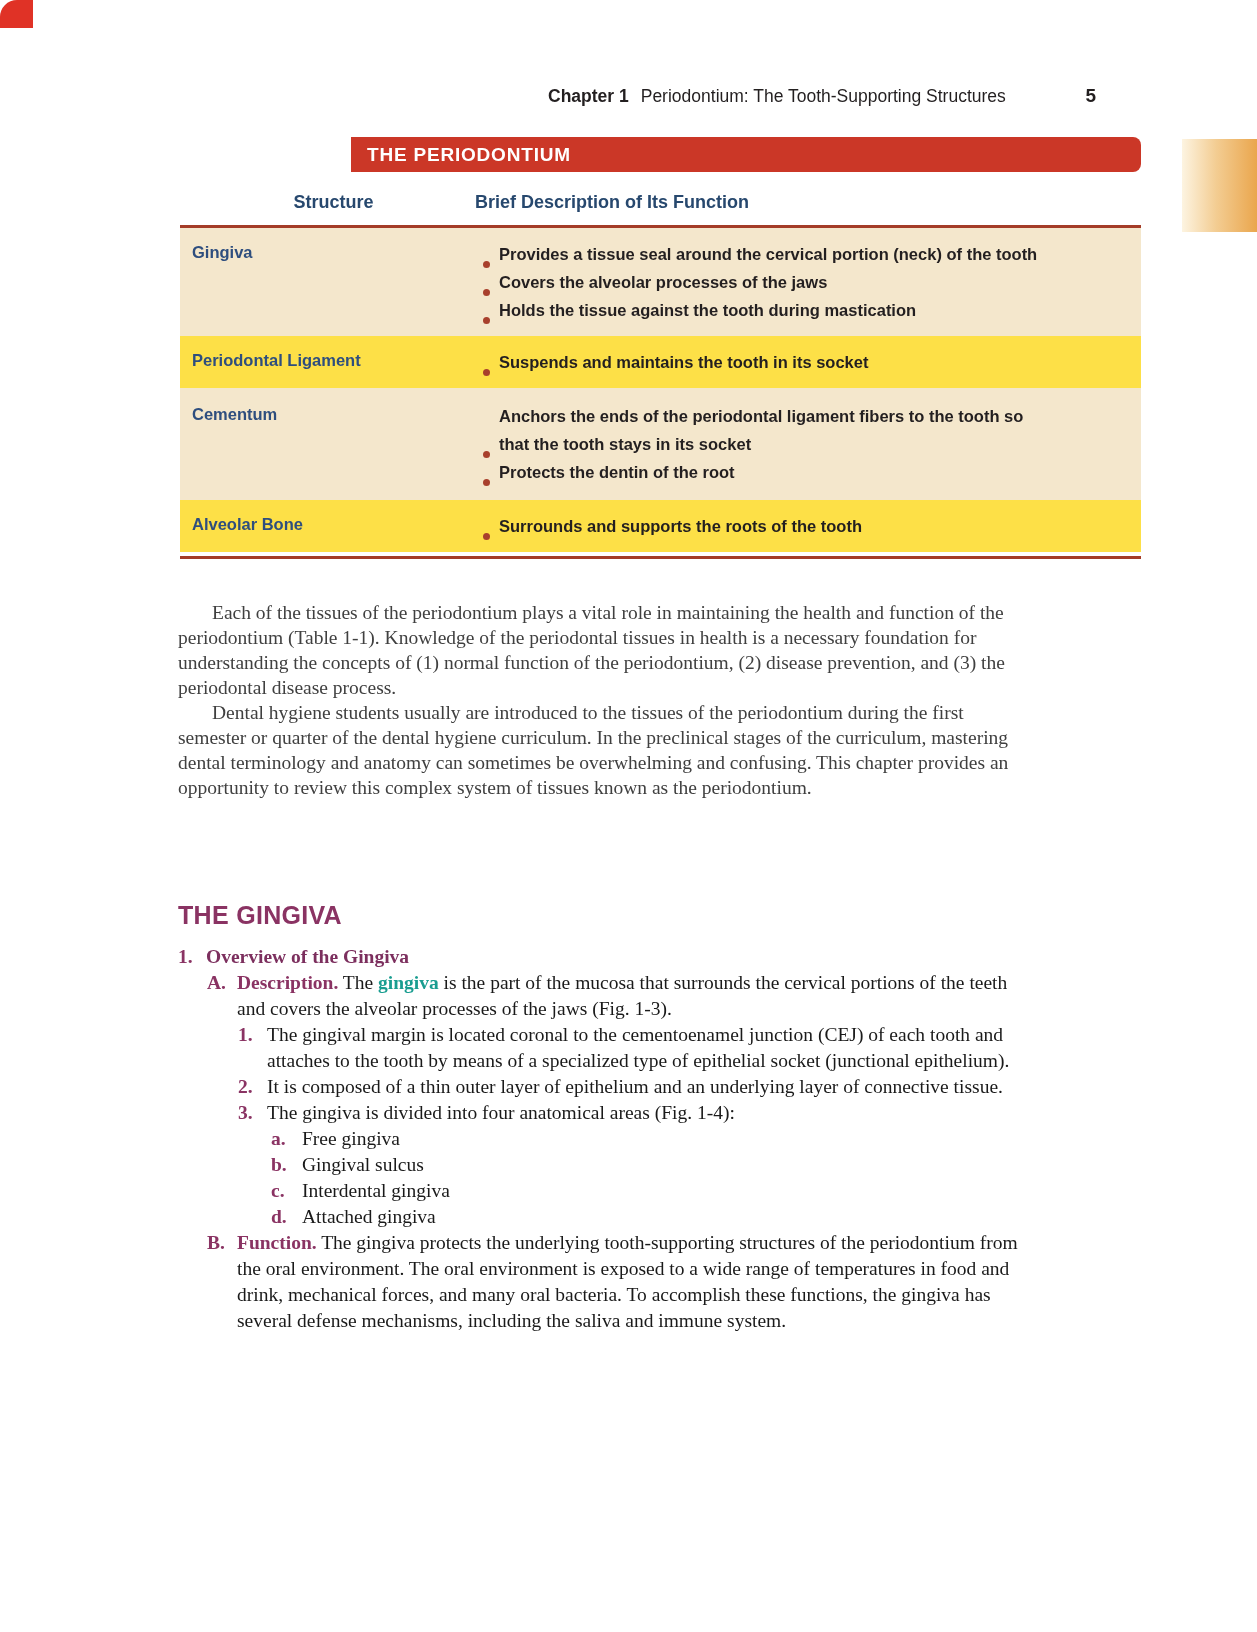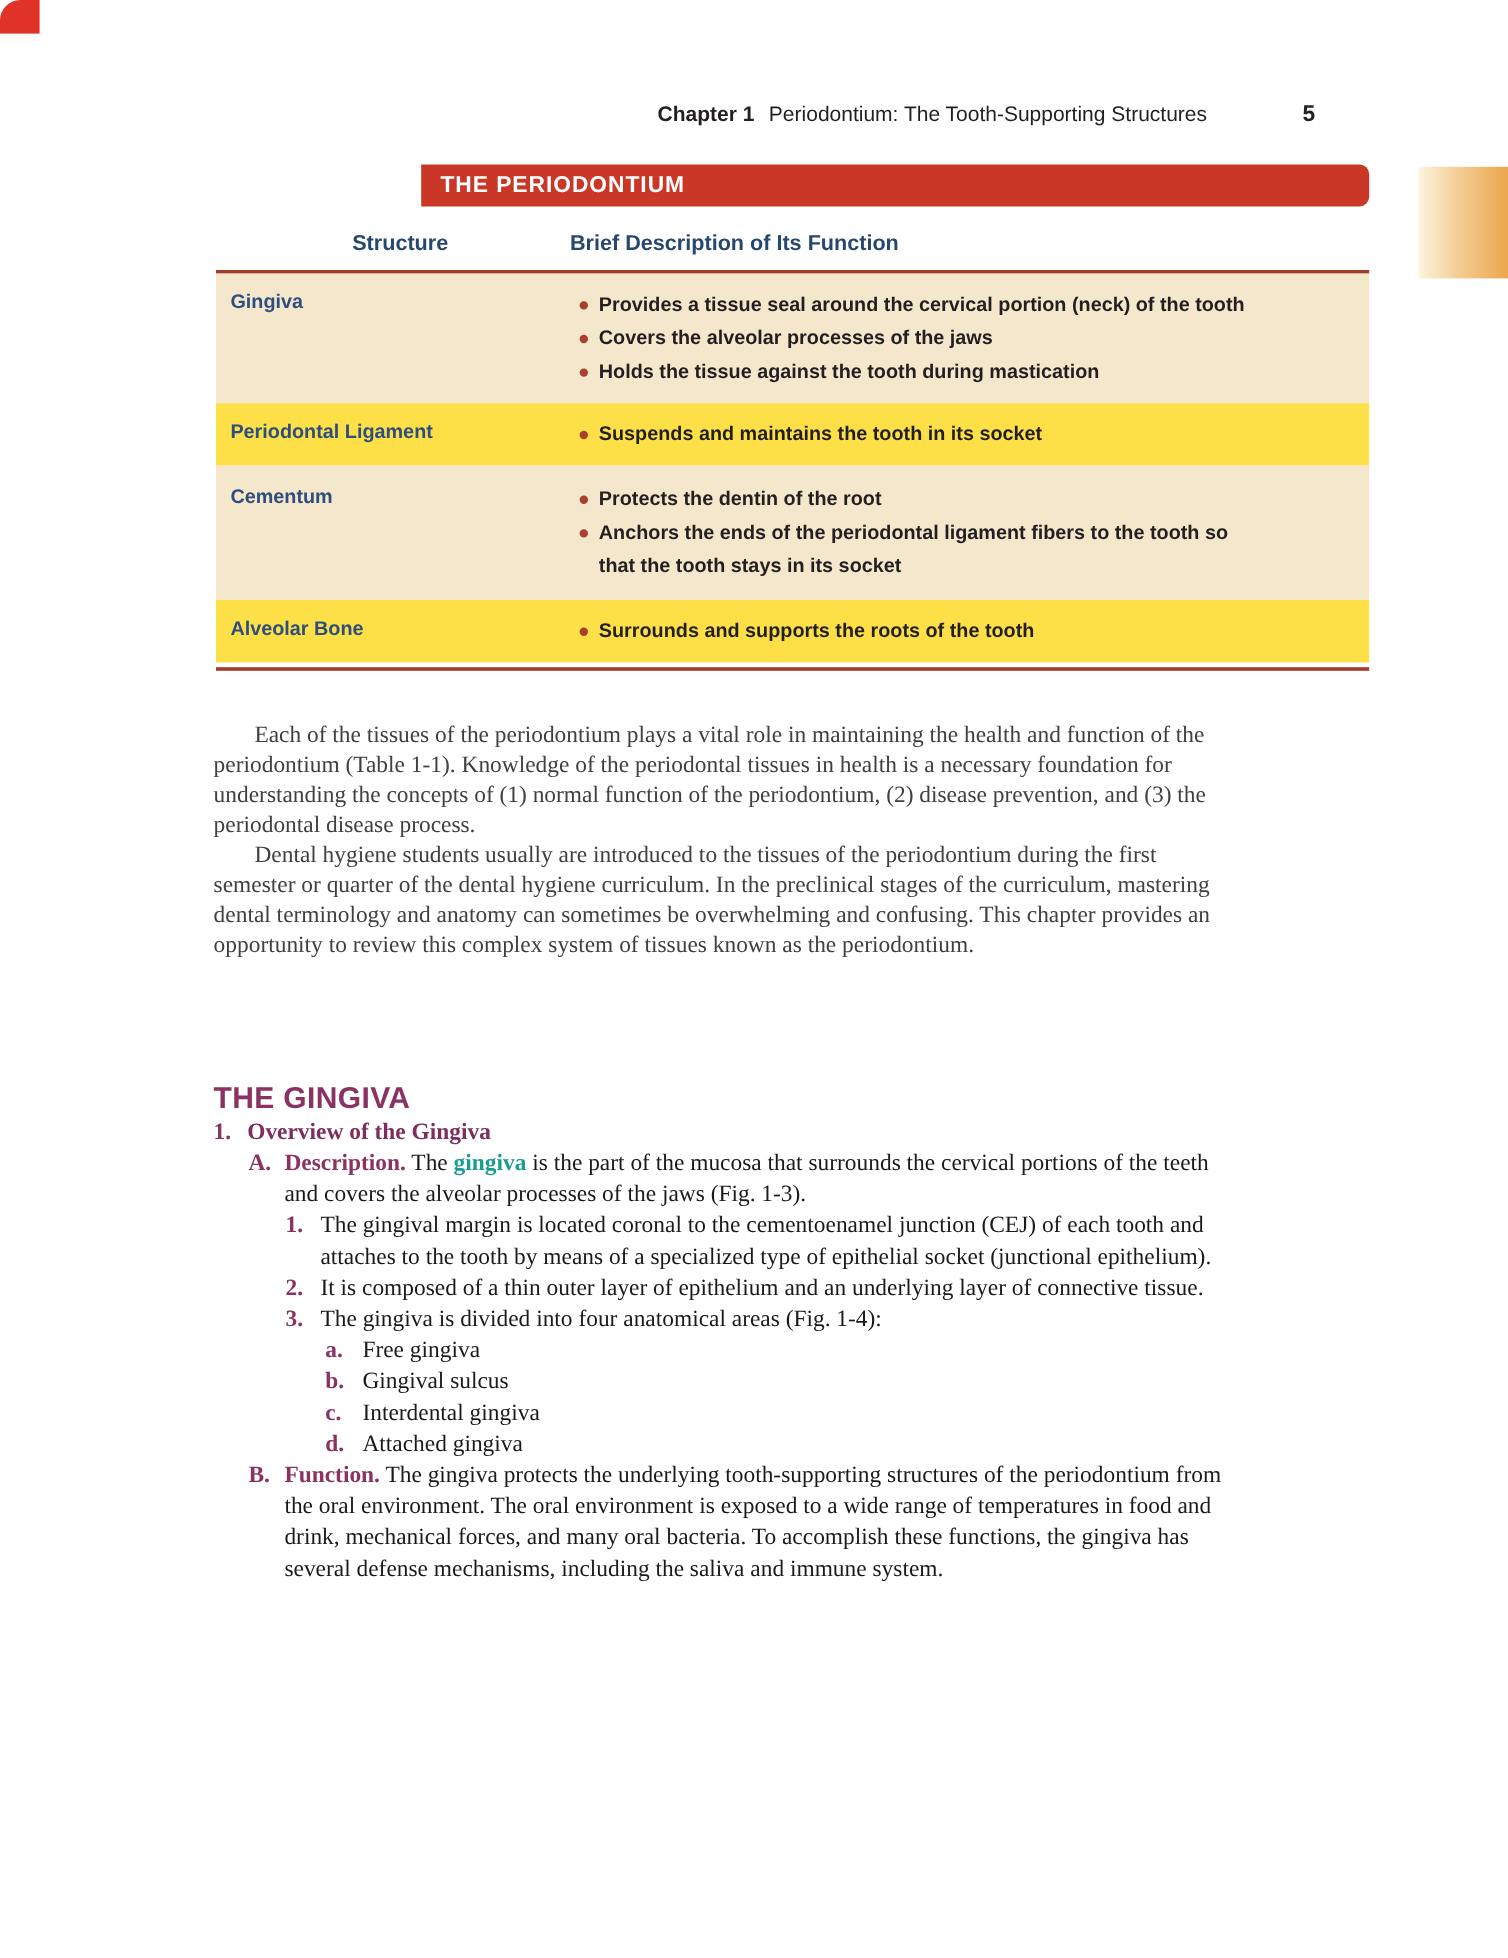--- a/index.html
+++ b/index.html
@@ -43,42 +43,42 @@
   .thead .th.col1 { width:295px; padding-left:12px; }
   .thead-rule { border-bottom:3px solid #a43c28; }
   .trow { display:flex; padding:12px 0; }
   .trow.beige { background:#f4e7cc; }
   .trow.white { background:#fde047; }
   .tlabel {
     width:295px; padding-left:12px; padding-top:3px;
     font-weight:bold; font-size:16.5px; color:#2e4e7e;
   }
   .tbullets { width:640px; }
-  .bullet-line { display:flex; line-height:28px; }
+  .bullet-line { display:flex; line-height:28px;align-items:flex-end; }
   .bullet-line .dot {
     width:7px; height:7px; border-radius:50%; background:#a8402c;
     margin:11px 9px 0 8px; flex:none;
   }
   .bullet-line .btext {
     font-weight:bold; font-size:16.5px; color:#231f20; white-space:pre-line;
   }
   .tfoot-rule { border-bottom:3px solid #a43c28; margin-top:4px; }
 
   
   .bodytext {
     position:absolute; left:178px; top:600px; width:840px;
     font-family:"Liberation Serif", serif; font-size:19.5px; line-height:25px; color:#404040;
   }
   .bodytext p { text-indent:34px; }
 
   
   .gingiva { position:absolute; left:178px; top:901px; width:860px; }
   .sec-head {
     font-family:"Liberation Sans", sans-serif; font-weight:bold; font-size:25px;
-    color:#8a3363; letter-spacing:0.3px; margin-bottom:1px;
+    color:#8a3363; letter-spacing:0.3px; margin-bottom:14px;
   }
   .outline {
     font-family:"Liberation Serif", serif; font-size:19.5px; line-height:26px; color:#1a1a1a;
   }
   .oitem { position:relative; }
   .marker { position:absolute; font-weight:bold; color:#8a3363; }
   .lvl1 { padding-left:28px; font-weight:bold; color:#7c2f5e; }
   .lvl1 .marker { left:0; }
   .lvlA { padding-left:59px; }
   .lvlA .marker { left:29px; }
@@ -142,26 +142,26 @@
           <span class="btext">Suspends and maintains the tooth in its socket</span>
         </div>
       </div>
     </div>
 
     <div class="trow beige" style="padding:14px 0;">
       <div class="tlabel">Cementum</div>
       <div class="tbullets">
         <div class="bullet-line">
           <span class="dot"></span>
-          <span class="btext">Protects the dentin of the root</span>
-        </div>
-        <div class="bullet-line">
-          <span class="dot"></span>
           <span class="btext">Anchors the ends of the periodontal ligament fibers to the tooth so
 that the tooth stays in its socket</span>
+        </div>
+        <div class="bullet-line">
+          <span class="dot"></span>
+          <span class="btext">Protects the dentin of the root</span>
         </div>
       </div>
     </div>
 
     <div class="trow white">
       <div class="tlabel">Alveolar Bone</div>
       <div class="tbullets">
         <div class="bullet-line">
           <span class="dot"></span>
           <span class="btext">Surrounds and supports the roots of the tooth</span>

